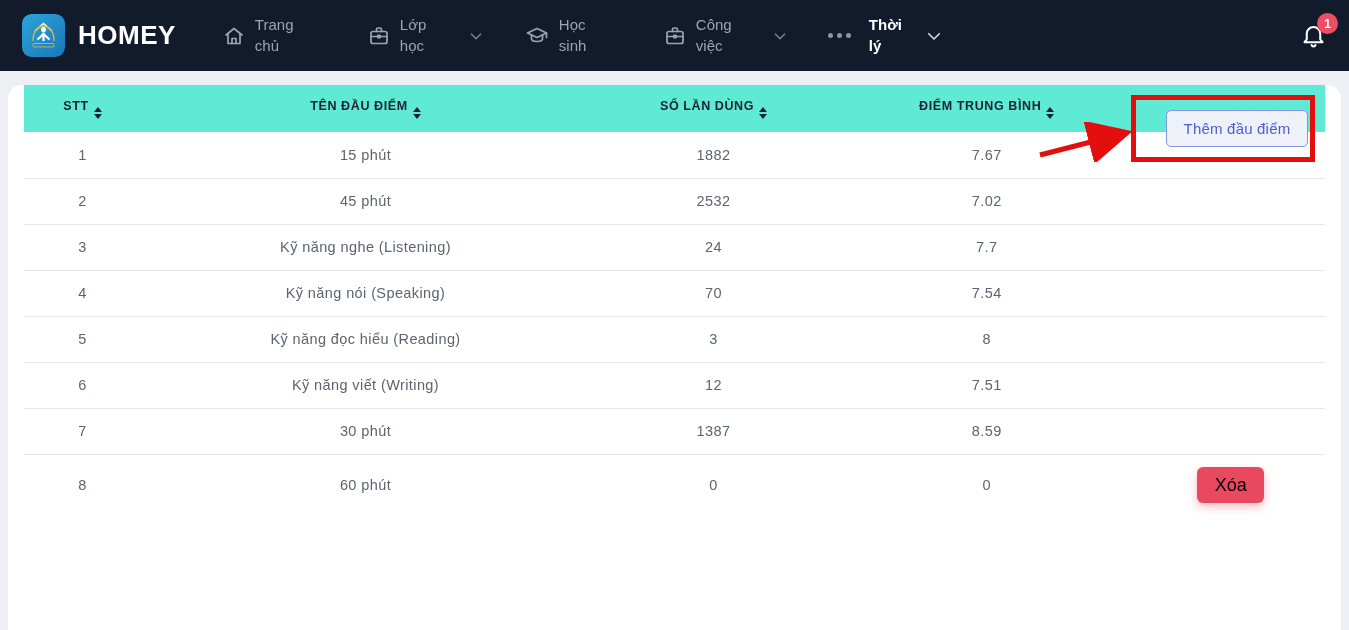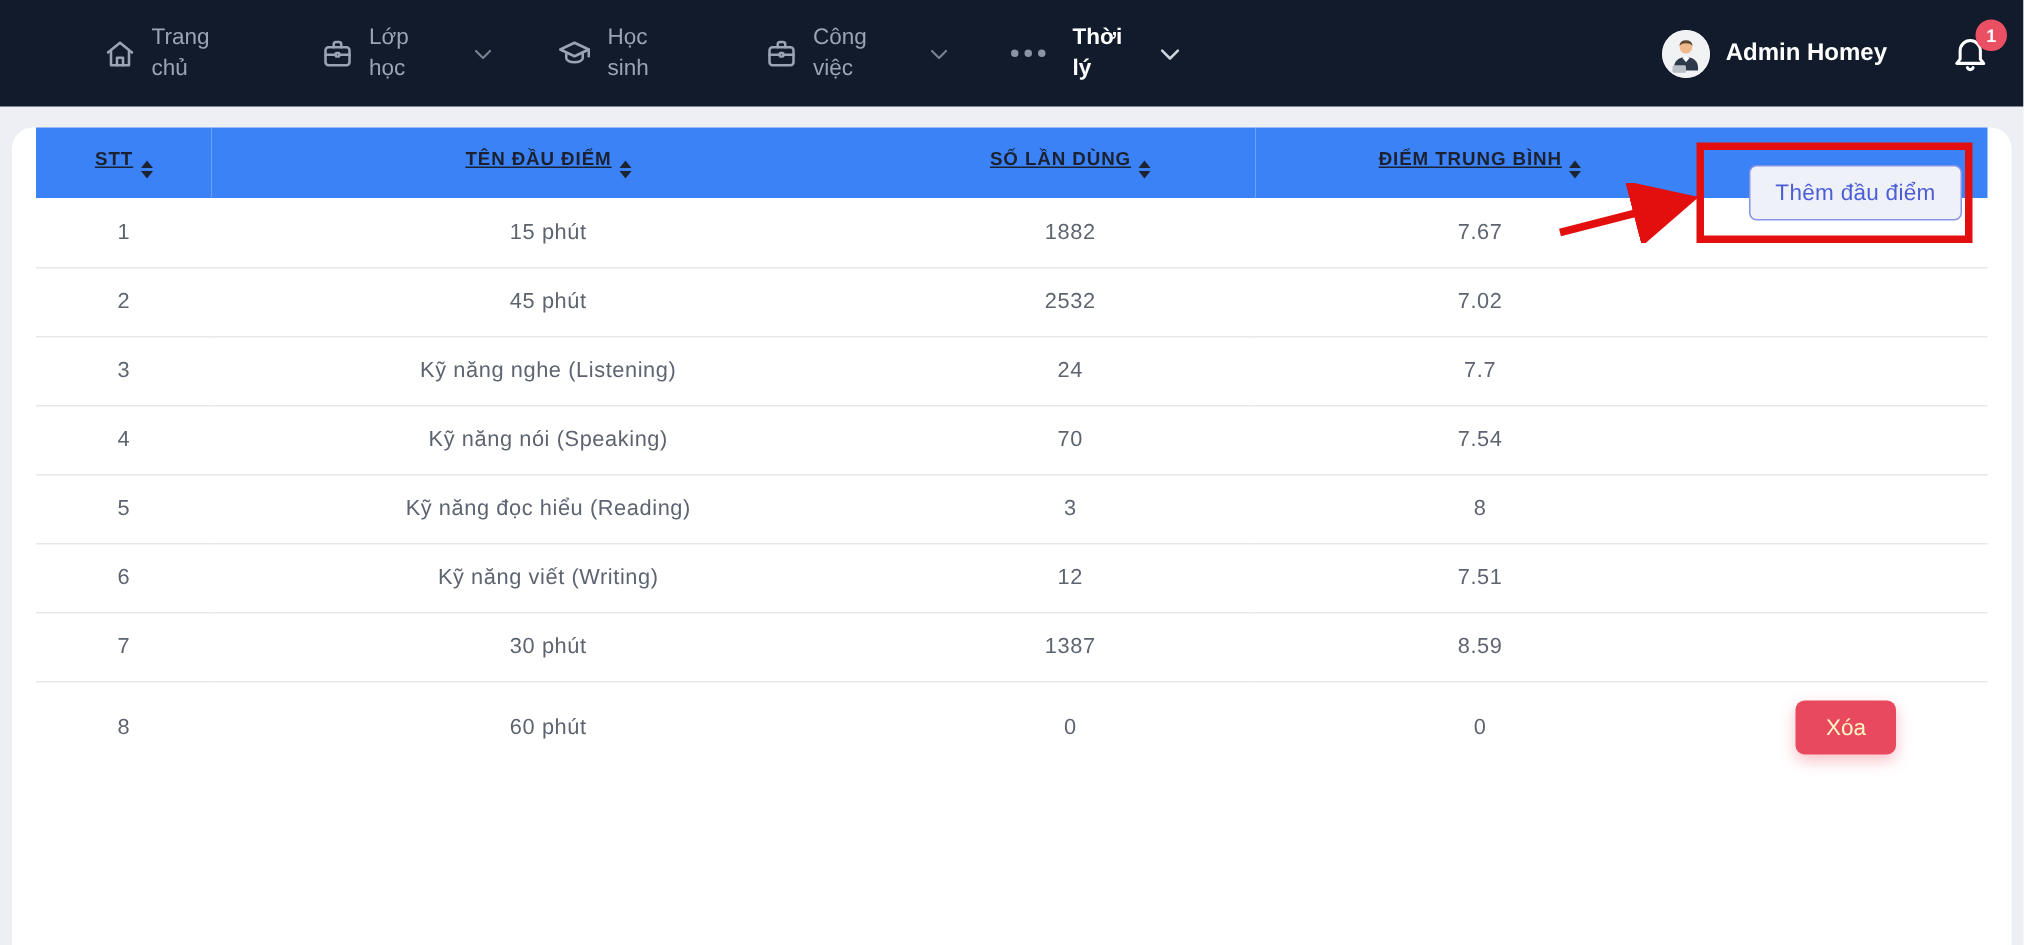--- a/index.html
+++ b/index.html
@@ -58,42 +58,59 @@
     width:142px; height:37px; background:#eff1f8; border:1px solid #8693e6;
     border-radius:5px; color:#4c5ed6; font-size:15px; font-family:"Liberation Sans",sans-serif;
     cursor:pointer; letter-spacing:.2px;
   }
   .annotation-arrow { position:absolute; left:1036px; top:122px; z-index:5; }
 
   
   .table-wrap { padding:0 16px; }
   table { width:100%; border-collapse:collapse; table-layout:fixed; }
   thead th {
-    background:#3b82f6; height:47px; font-size:12.5px; font-weight:700;
-    color:#1b2130; letter-spacing:.6px; cursor:pointer;text-decoration:underline;
+    background:#5eead4; height:47px; font-size:12.5px; font-weight:700;
+    color:#1b2130; letter-spacing:.6px; cursor:pointer;
   }
   tbody td {
     height:46px; text-align:center; font-size:14.5px; color:#5d6470;
     letter-spacing:.4px; border-bottom:1px solid #e6e7eb;
   }
   tbody tr:last-child td { border-bottom:none; height:62px; }
   .sort { display:inline-flex; flex-direction:column; gap:2px; margin-left:5px; vertical-align:-2px; }
   .sort i { width:0; height:0; border-left:4px solid transparent; border-right:4px solid transparent; }
   .sort .up { border-bottom:5px solid #1c2333; }
   .sort .down { border-top:5px solid #1c2333; }
   .delete-btn {
-    width:67px; height:36px; background:#e8495f; color:#fef9c3; border:none;
-    border-radius:6px; font-size:15px; font-family:"Liberation Sans",sans-serif;
+    width:67px; height:36px; background:#e8495f; color:#000000; border:none;
+    border-radius:6px; font-size:18px; font-family:"Liberation Sans",sans-serif;
     cursor:pointer; box-shadow:0 4px 10px rgba(232,73,95,.35);
   }
 </style>
 </head>
 <body>
 
 <header class="navbar">
+  <div class="brand">
+    <svg class="logo" viewBox="0 0 43 43">
+      <defs>
+          <linearGradient id="lg" x1="0" y1="0" x2="1" y2="1">
+        <stop offset="0" stop-color="#2da4da"></stop>
+            <stop offset="1" stop-color="#1877b8"></stop>
+      </linearGradient>
+        </defs>
+      <rect x="0" y="0" width="43" height="43" rx="9" fill="url(#lg)"></rect>
+      <path d="M13 17 L21.5 9.5 L30 17" fill="none" stroke="#ffffff" stroke-width="1.6"></path>
+      <circle cx="21.5" cy="15.5" r="2.6" fill="#ffffff"></circle>
+      <path d="M21.5 18.5 L21.5 27 M21.5 20 L15.5 25.5 M21.5 20 L27.5 25.5" stroke="#ffffff" stroke-width="2.2" fill="none"></path>
+      <path d="M11 27 C11 18 15 13 21.5 12 M32 27 C32 18 28 13 21.5 12" fill="none" stroke="#d9b64a" stroke-width="1.3"></path>
+      <rect x="11" y="29.5" width="21" height="3.4" rx="1" fill="none" stroke="#d9b64a" stroke-width="0.9"></rect>
+    </svg>
+    <span class="brand-name">HOMEY</span>
+  </div>
 
   <nav class="nav-items">
 
     <div class="nav-item gap-lg">
       <span class="nav-icon">
         <svg width="24" height="24" viewBox="0 0 24 24" fill="none" stroke="currentColor" stroke-width="1.7" stroke-linecap="round" stroke-linejoin="round">
           <path d="M4 11 L12 4.5 L20 11"></path>
             <path d="M6 10v9.5h12V10"></path>
             <path d="M10 19.5v-5h4v5"></path>
         </svg>
@@ -157,31 +174,20 @@
       <span class="nav-label w42">Thời lý</span>
     </div>
     <span class="chevron" style="margin-right:0; margin-left:14px; color:#cfd5de">
       <svg width="18" height="18" viewBox="0 0 24 24" fill="none" stroke="currentColor" stroke-width="2.2" stroke-linecap="round" stroke-linejoin="round">
           <polyline points="5 9 12 16 19 9"></polyline>
         </svg>
     </span>
   </nav>
 
   <div class="nav-right">
-    <div class="user">
-      <svg class="avatar" viewBox="0 0 32 32">
-        <circle cx="16" cy="16" r="16" fill="#f1f2f4"></circle>
-        <circle cx="16" cy="11.5" r="4.2" fill="#efb98b"></circle>
-        <path d="M11.5 10.5 a4.6 4.6 0 0 1 9 0 a7 7 0 0 0 -9 0" fill="#5d4632"></path>
-        <path d="M8 25 c0-4.5 3.6-7 8-7 s8 2.5 8 7 l0 2 -16 0 z" fill="#2e3a4c"></path>
-        <path d="M13.5 18.5 l2.5 3 2.5-3 -2.5-1z" fill="#ffffff"></path>
-        <rect x="7" y="23.5" width="9" height="5" rx="1" fill="#b9bfc7"></rect>
-      </svg>
-      <span class="user-name">Admin Homey</span>
-    </div>
     <div class="bell-wrap">
       <span style="display:flex;color:#ffffff">
         <svg width="27" height="27" viewBox="0 0 24 24" fill="none" stroke="currentColor" stroke-width="1.8" stroke-linecap="round" stroke-linejoin="round">
           <path d="M18 15.5v-5a6 6 0 1 0-12 0v5l-2 2.5h16z"></path>
             <path d="M10.3 20.5a1.8 1.8 0 0 0 3.4 0"></path>
         </svg>
       </span>
       <span class="badge">1</span>
     </div>
   </div>

